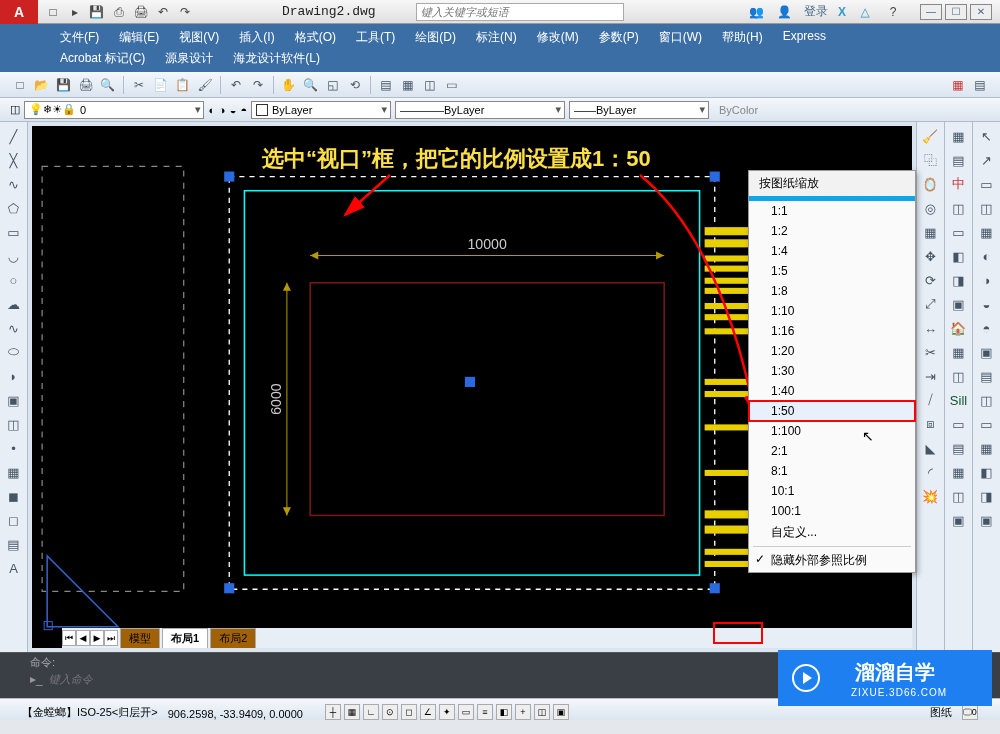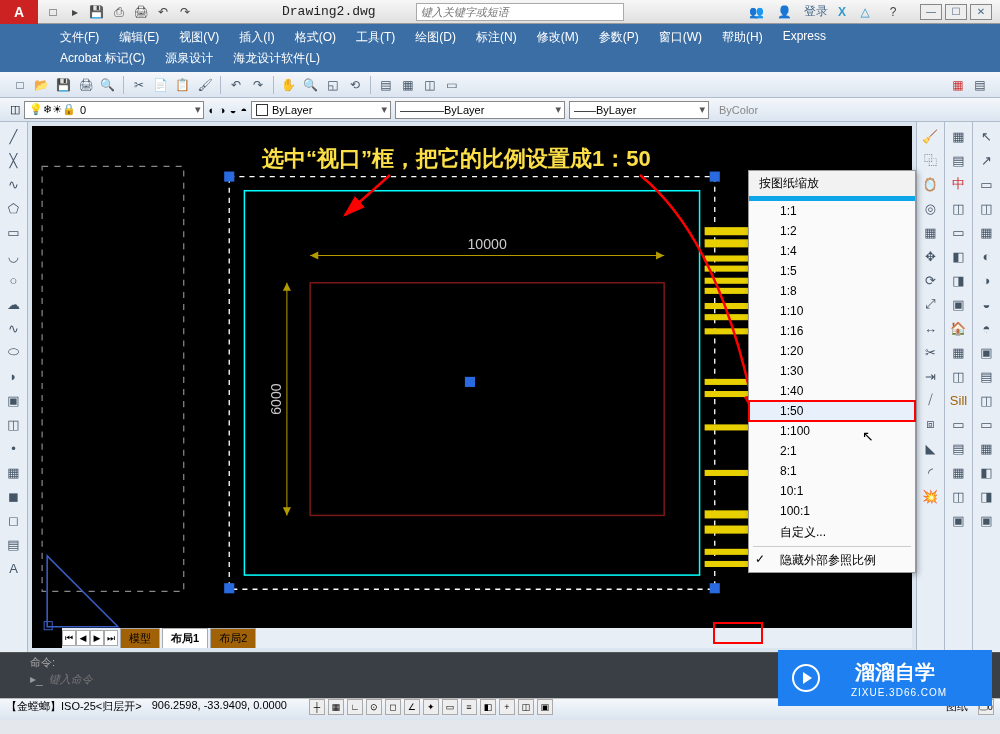--- a/index.html
+++ b/index.html
@@ -35,39 +35,39 @@
 .right-tools-group { display: flex; }
 .tb-v { width: 22px; height: 20px; display: flex; align-items: center; justify-content: center; color: #456; font-size: 13px; }
 
 .canvas-holder { flex: 1; position: relative; background: #000; margin: 4px; overflow: hidden; }
 .canvas-svg { position: absolute; inset: 0; }
 
 .annot { position: absolute; left: 230px; top: 18px; color: #fde047; font-size: 22px; font-weight: bold; text-shadow: 1px 1px 0 #000, -1px -1px 0 #000, 1px -1px 0 #000, -1px 1px 0 #000; white-space: nowrap; }
 
 .scale-menu { position: absolute; left: 748px; top: 170px; width: 168px; background: #fafafa; border: 1px solid #999; box-shadow: 2px 2px 6px rgba(0,0,0,.3); font-size: 12px; z-index: 50; }
 .scale-menu .hdr { padding: 4px 10px; background: #f2f2f2; border-bottom: 5px solid #0ea5e9; }
-.scale-menu .itm { padding: 3px 31px; cursor: default; position: relative; }
+.scale-menu .itm { padding: 3px 22px; cursor: default; position: relative; }
 .scale-menu .itm.sel { background: #e8f0fb; outline: 2px solid #f00; outline-offset: -1px; }
 .scale-menu .sep2 { height: 1px; background: #ccc; margin: 2px 4px; }
 .scale-menu .chk::before { content: "✓"; position: absolute; left: 6px; }
 
 .tabs-row { position: absolute; bottom: 0; left: 30px; right: 0; height: 20px; background: #e8eef6; display: flex; align-items: center; font-size: 11px; }
 .tabs-row .nav { display: flex; gap: 0; }
 .tabs-row .nav .n { width: 14px; height: 16px; border: 1px solid #aaa; background: #fff; display: flex; align-items: center; justify-content: center; font-size: 9px; }
 .tabs-row .tab { padding: 2px 8px; border: 1px solid #aaa; background: #fff; margin-left: 2px; }
 .tabs-row .tab.active { background: #fff; font-weight: bold; }
 .tabs-row .tab.inactive { background: #a16207; }
 
 .cmd-area { height: 46px; background: #3a3e45; display: flex; flex-direction: column; border-top: 1px solid #555; }
 .cmd-line { color: #aaa; font-size: 11px; padding: 2px 30px; }
 .cmd-input { display: flex; align-items: center; padding: 0 30px; }
 .cmd-input .prompt { color: #999; margin-right: 6px; }
 .cmd-input input { flex: 1; background: #3a3e45; border: none; color: #888; font-size: 11px; font-style: italic; outline: none; }
 
-.status-bar { height: 22px; background: linear-gradient(#f4f7fb,#dbe5f0); display: flex; align-items: flex-start; font-size: 11px; padding: 0 6px; gap: 10px; border-top: 1px solid #bbb; }
+.status-bar { height: 22px; background: linear-gradient(#f4f7fb,#dbe5f0); display: flex; align-items: flex-end; font-size: 11px; padding: 0 22px; gap: 10px; border-top: 1px solid #bbb; }
 .status-bar .seg { white-space: nowrap; }
 .status-bar .icons { display: flex; gap: 3px; margin-left: 12px; }
 .status-bar .si { width: 16px; height: 16px; border: 1px solid #aaa; background: #eee; display: flex; align-items: center; justify-content: center; font-size: 9px; }
 
 .watermark { position: absolute; right: 8px; bottom: 28px; width: 214px; height: 56px; background: #1d7ff0; color: #fff; display: flex; align-items: center; justify-content: center; flex-direction: column; font-size: 20px; font-weight: bold; z-index: 100; gap: 1px; }
 .watermark .sub { font-size: 10px; font-weight: normal; letter-spacing: 1px; }
 .watermark .play { position: absolute; left: 14px; width: 28px; height: 28px; border: 2px solid #fff; border-radius: 50%; display: flex; align-items: center; justify-content: center; }
 .watermark .play::after { content: ""; border-left: 9px solid #fff; border-top: 6px solid transparent; border-bottom: 6px solid transparent; margin-left: 3px; }
 
 .red-box { position: absolute; left: 713px; top: 622px; width: 50px; height: 22px; border: 2px solid #f00; z-index: 60; }
@@ -288,21 +288,21 @@
       <span class="tb-v">▤</span>
       <span class="tb-v" style="color:#c33">中</span>
       <span class="tb-v">◫</span>
       <span class="tb-v">▭</span>
       <span class="tb-v">◧</span>
       <span class="tb-v">◨</span>
       <span class="tb-v">▣</span>
       <span class="tb-v">🏠</span>
       <span class="tb-v">▦</span>
       <span class="tb-v">◫</span>
-      <span class="tb-v" style="color:#a16207">Sill</span>
+      <span class="tb-v" style="color:#14532d">Sill</span>
       <span class="tb-v">▭</span>
       <span class="tb-v">▤</span>
       <span class="tb-v">▦</span>
       <span class="tb-v">◫</span>
       <span class="tb-v">▣</span>
     </div>
     <div class="right-tools">
       <span class="tb-v">↖</span>
       <span class="tb-v">↗</span>
       <span class="tb-v">▭</span>

